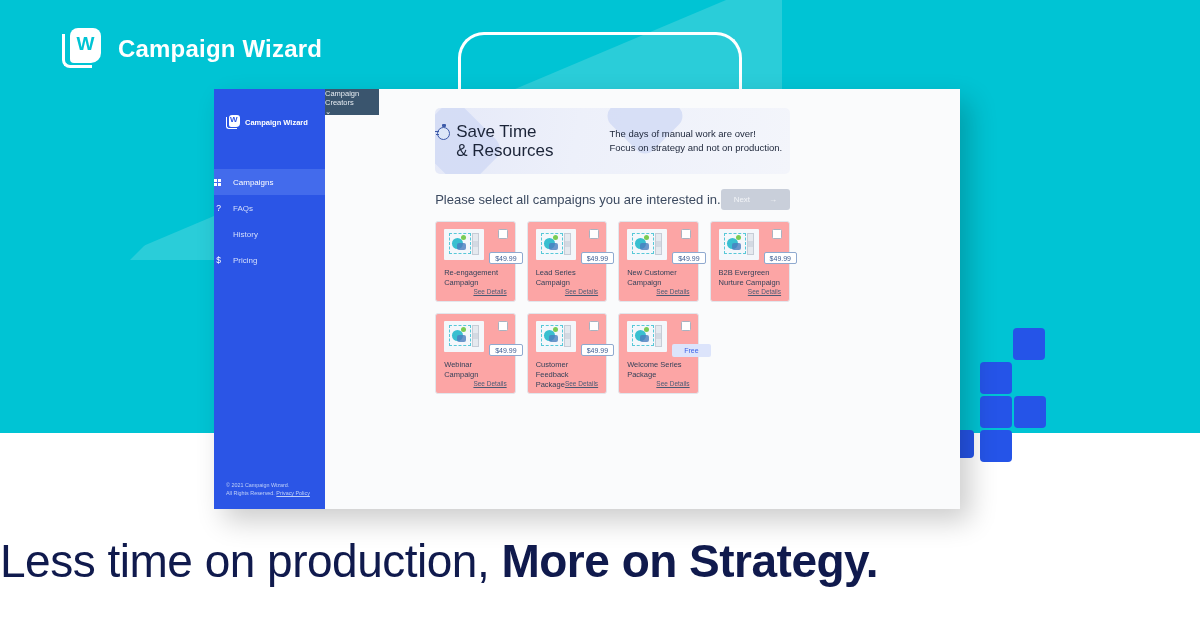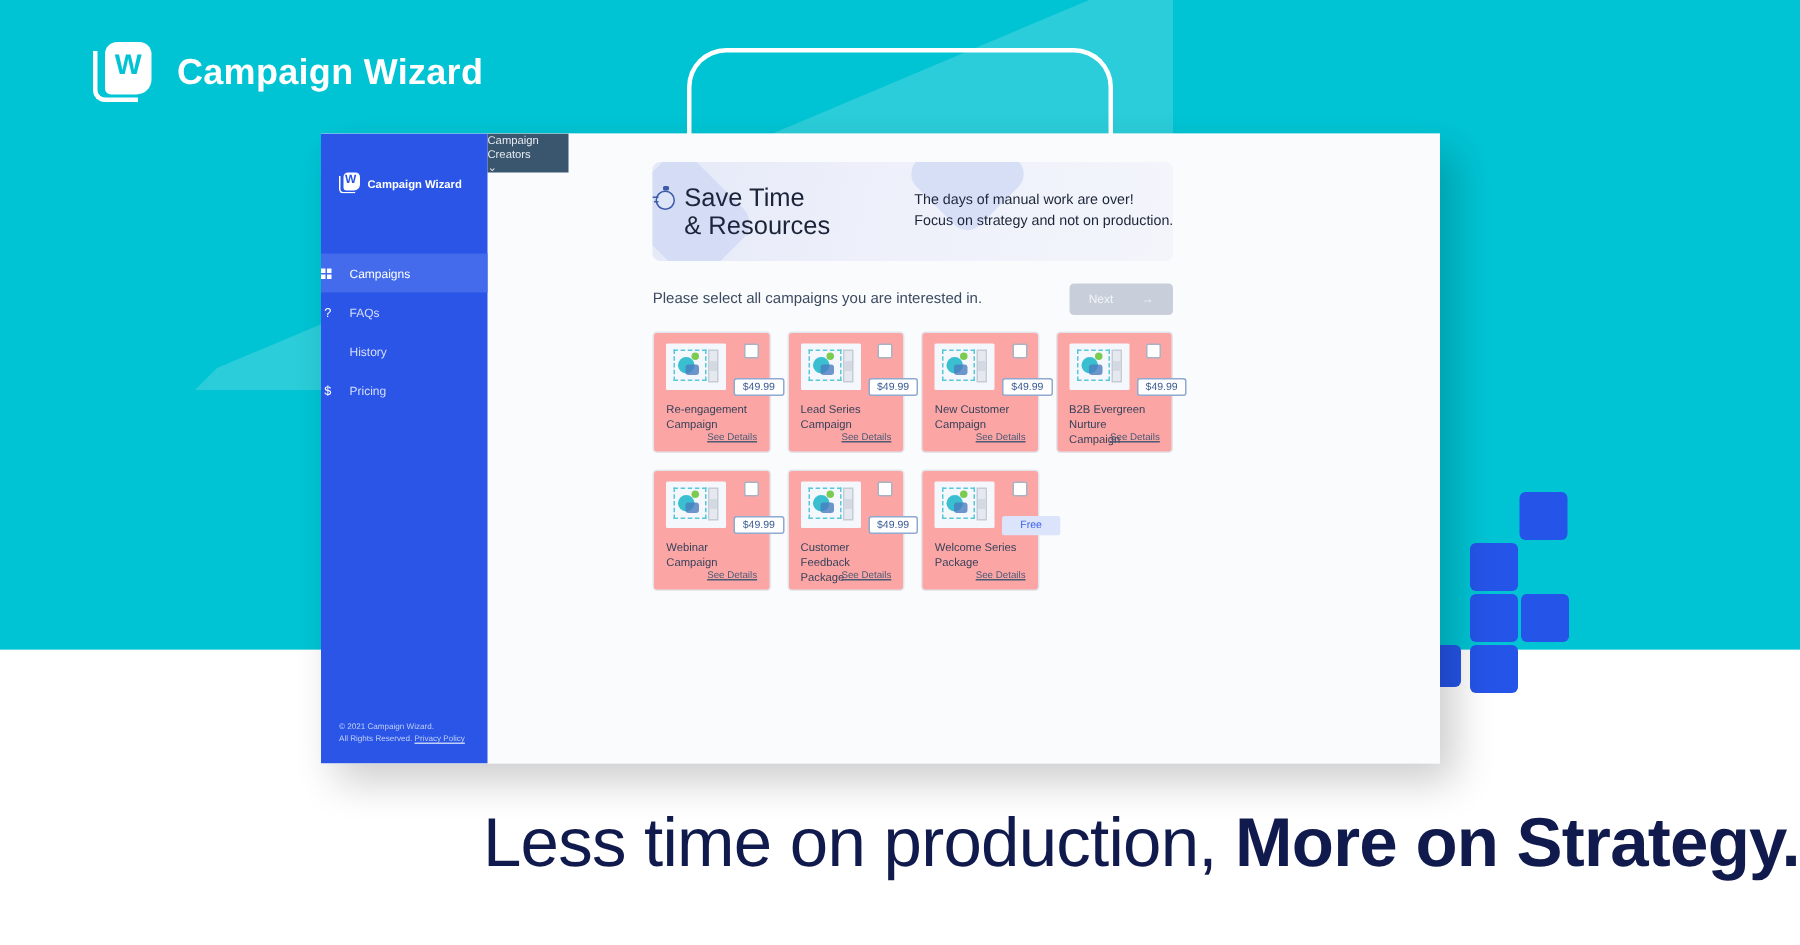--- a/index.html
+++ b/index.html
@@ -249,21 +249,21 @@
     color: #1B2438;
     font-size: 9.5px;
     line-height: 14px;
   }
 
   
   .select-row {
     display: flex; align-items: center; justify-content: space-between;
     margin-top: 15px;
   }
-  .select-text { color: #3C4A60; font-size: 10px; }
+  .select-text { color: #3C4A60; font-size: 13px; }
   .next-btn {
     background: #C9CFDA;
     color: #F2F4F7;
     font-size: 8px;
     border: none;
     border-radius: 3px;
     padding: 6px 13px;
     display: flex; align-items: center; gap: 19px;
     cursor: pointer;
   }
@@ -362,23 +362,23 @@
     right: 8px; bottom: 6px;
     color: #4B5B75;
     font-size: 6.5px;
     text-decoration: underline;
     cursor: pointer;
   }
 
   
   .headline {
     position: absolute;
-    left: 16px; right: 0;
+    left: 0; right: 0;
     top: 534px;
-    text-align: right;
+    text-align: left;
     color: #101A4D;
     font-size: 46px;
     font-weight: bold;
     letter-spacing: -0.5px;
   }
   .headline .light { font-weight: normal; }
 </style>
 </head>
 <body>
 

